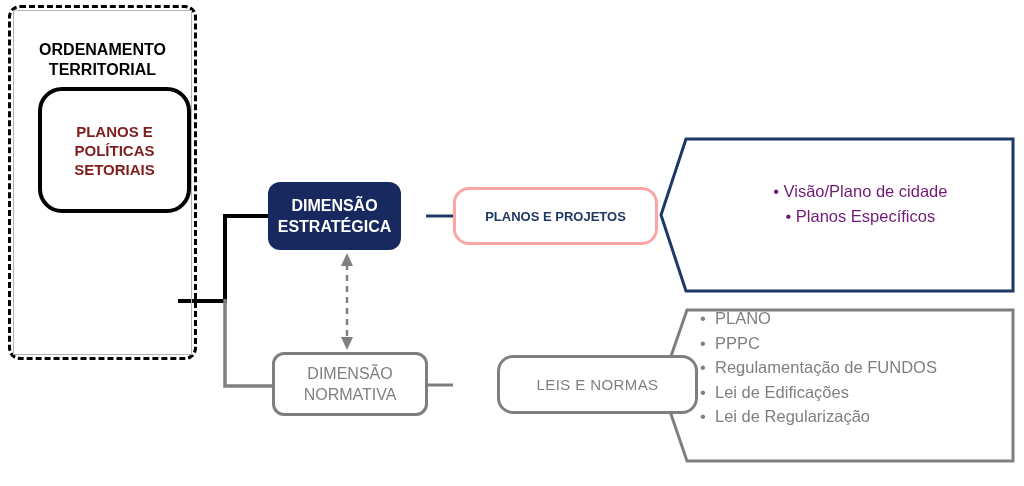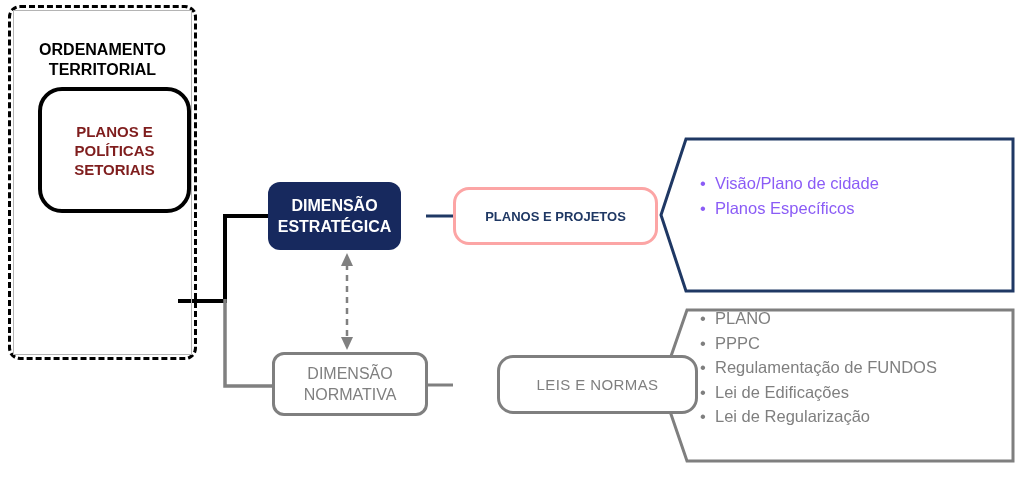--- a/index.html
+++ b/index.html
@@ -61,21 +61,21 @@
   .leis-normas{
     left:453px;top:355px;width:201px;height:59px;
     border:3px solid #7F7F7F;border-radius:16px;
     color:#7F7F7F;font-size:15px;letter-spacing:0.4px;margin-left:44px;
   }
   
   .panel-list{
     position:absolute;z-index:3;width:316px;
     font-size:16.5px;line-height:24.5px;white-space:nowrap;
   }
-  .panel-list.navy{left:700px;top:171px;color:#8b5cf6;}
+  .panel-list.navy{left:700px;top:179px;color:#701a75;text-align:center;}
   .panel-list.gray{left:700px;top:306px;color:#7F7F7F;}
   .bullet-item::before{content:"•";display:inline-block;width:15px;}
 </style>
 </head>
 <body>
 
 <div id="canvas">
 
   <svg id="connectors" width="1024" height="486" viewBox="0 0 1024 486">
 

